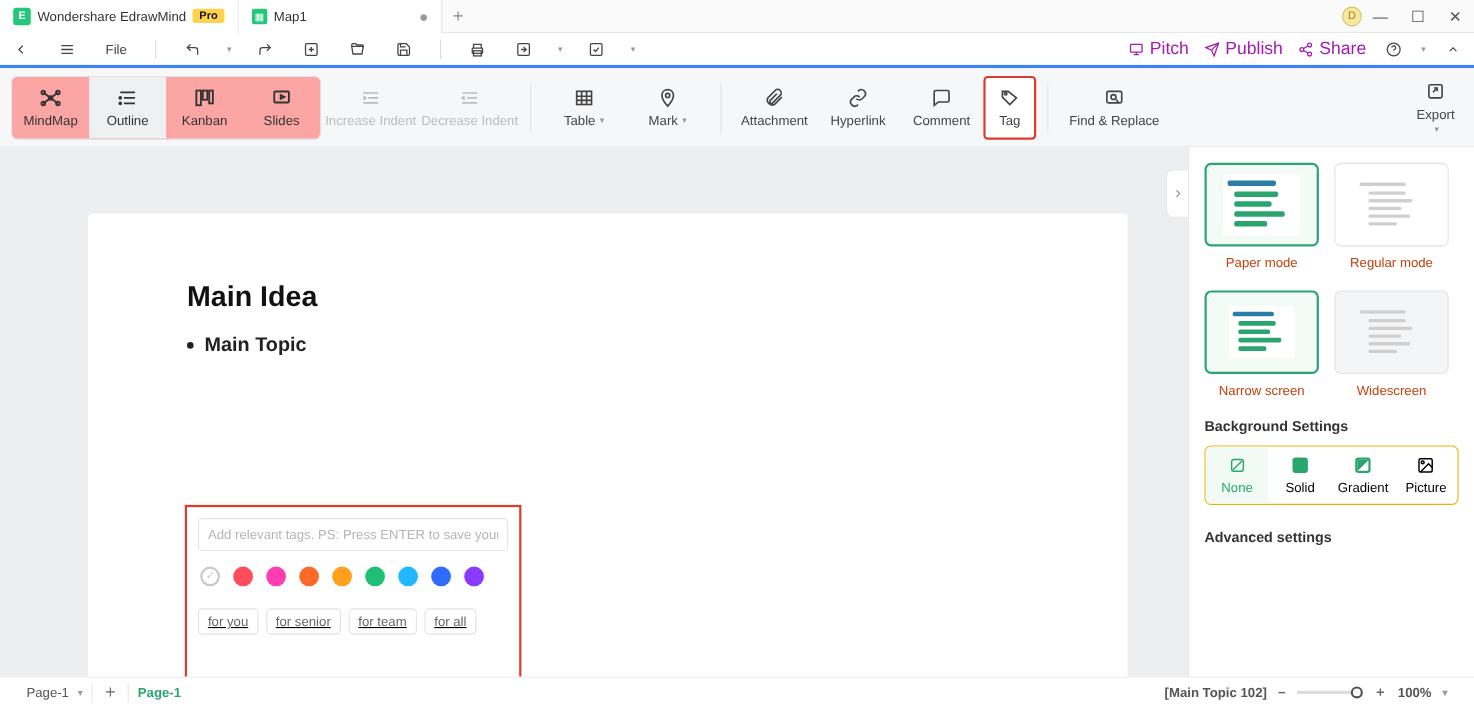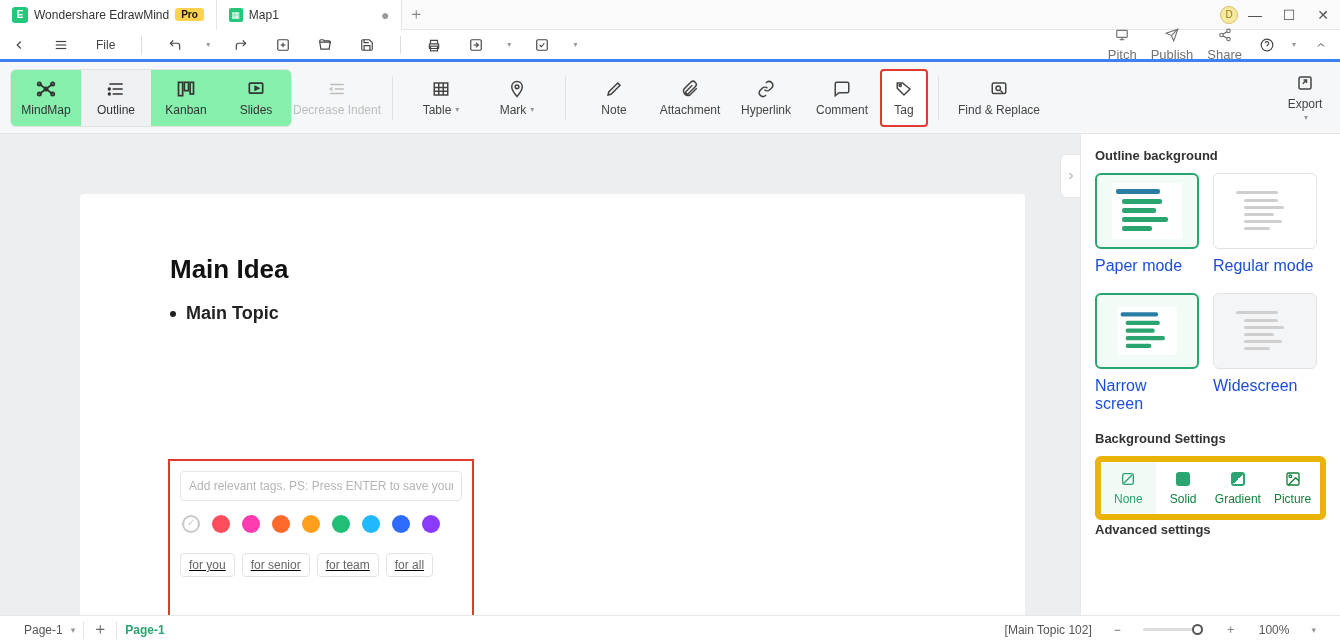--- a/index.html
+++ b/index.html
@@ -15,24 +15,24 @@
 .titlebar-ctrl { width: 34px; text-align: center; color: #555; font-size: 14px; cursor: pointer; }
 .avatar-small { width: 18px; height: 18px; border-radius: 50%; background: #f7e9a0; color:#a07d1a; font-size:10px; display:flex; align-items:center; justify-content:center; border:1px solid #d7c16a;}
 .logo-app { width:16px; height:16px; border-radius:3px; background:#22c77a; color:#fff; font-size:10px; display:flex;align-items:center;justify-content:center;font-weight:700;}
 .logo-doc { width:14px; height:14px; border-radius:2px; background:#22c77a; color:#fff; font-size:9px; display:flex;align-items:center;justify-content:center;}
 
 .menubar { height: 32px; display:flex; align-items:center; padding: 0 8px; gap:20px; border-bottom:3px solid #3b82f6; }
 .m-ic { width:22px; height:22px; display:flex; align-items:center; justify-content:center; color:#444; cursor:pointer; border-radius:3px; }
 .m-sep { width:1px; height:18px; background:#ddd; margin:0 2px; }
 .m-text { font-size:12px; color:#444; padding:0 4px; cursor:pointer; }
 .m-right { margin-left:auto; display:flex; align-items:center; gap:14px; }
-.m-btn { display:flex; align-items:center; gap:5px; font-size:13px; color:#737373; cursor:pointer;flex-direction:column; }
+.m-btn { display:flex; align-items:center; gap:5px; font-size:16px; color:#a21caf; cursor:pointer; }
 
 .ribbon { height: 72px; display:flex; align-items:center; padding:0 10px; background:#f6f7f8; border-bottom:1px solid #e5e5e5; }
-.view-group { display:flex; background:#86efac; border:1px solid #e3e3e3; border-radius:6px; overflow:hidden; height:58px; }
+.view-group { display:flex; background:#fca5a5; border:1px solid #e3e3e3; border-radius:6px; overflow:hidden; height:58px; }
 .view-item { width:70px; display:flex; flex-direction:column; align-items:center; justify-content:center; gap:4px; font-size:12px; color:#333; cursor:pointer; }
 .view-item.active { background:#eef0f1; }
 .rib-sep { width:1px; height:44px; background:#e1e1e1; margin:0 10px; }
 .rib-item { width:76px; display:flex; flex-direction:column; align-items:center; justify-content:center; gap:4px; font-size:12px; color:#444; cursor:pointer; height:58px; }
 .rib-item.disabled { color:#bdbdbd; }
 .rib-item.wide { width:100px; }
 .rib-item.selected { border:2px solid #e03a2e; border-radius:4px; background:#fff; }
 .rib-ic { height:20px; display:flex; align-items:center; justify-content:center; color:inherit; }
 .rib-caret { font-size:8px; color:#999; margin-left:2px;}
 .rib-label { display:flex; align-items:center; gap:2px;}
@@ -56,51 +56,51 @@
 .preset-row { display:flex; gap:7px; margin-top:10px;text-decoration:underline;}
 .preset { font-size:12px; color:#666; border:1px solid #e3e3e3; border-radius:4px; padding:4px 8px; cursor:pointer;}
 
 .collapse-handle { position:absolute; right:0; top:20px; width:20px; height:44px; background:#fff; border:1px solid #e5e5e5; border-right:none; border-radius:6px 0 0 6px; display:flex; align-items:center; justify-content:center; color:#888; cursor:pointer;}
 
 .sidepanel { width:260px; border-left:1px solid #e8e8e8; background:#fff; padding:14px 14px 0 14px; overflow:hidden;}
 .sp-title { font-size:13px; font-weight:600; color:#333; margin-bottom:10px;}
 .sp-row { display:flex; gap:14px; margin-bottom:8px;}
 .sp-card { width:104px; height:76px; border:1px solid #e3e3e3; border-radius:6px; display:flex; align-items:center; justify-content:center; cursor:pointer; background:#fff;}
 .sp-card.sel { border:2px solid #2aa56f; background:#f3fbf7;}
-.sp-cap { font-size:16px; color:#1d4ed8; width:104px;}
+.sp-cap { font-size:12px; color:#c2410c; text-align:center; width:104px;}
 .sp-caprow { display:flex; gap:14px; margin-bottom:18px;}
 .thumb-paper { width:70px; height:56px; background:linear-gradient(#fff,#fff); position:relative;}
 .bar { position:absolute; height:5px; background:#2aa56f; border-radius:2px;}
 .bar.g1{left:4px; top:6px; width:44px; background:#2a7ea5;}
 .bar.g2{left:10px; top:16px; width:40px;}
 .bar.g3{left:10px; top:25px; width:34px;}
 .bar.g4{left:10px; top:34px; width:46px;}
 .bar.g5{left:10px; top:43px; width:30px;}
 .thumb-reg { width:70px; height:56px; position:relative;}
 .ln{position:absolute; height:3px; background:#cfcfcf; border-radius:2px;}
 .ln.l1{left:6px; top:8px; width:42px;}
 .ln.l2{left:14px; top:16px; width:34px;}
 .ln.l3{left:14px; top:23px; width:40px;}
 .ln.l4{left:14px; top:30px; width:30px;}
 .ln.l5{left:14px; top:37px; width:38px;}
 .ln.l6{left:14px; top:44px; width:26px;}
 
-.bg-settings-row { display:flex; border:6px solid #eab308; border-radius:6px; overflow:hidden; margin-bottom:2px;}
-.bg-opt { flex:1; display:flex; flex-direction:column; align-items:center; justify-content:center; gap:4px; padding:8px 0; font-size:12px; color:#15803d; cursor:pointer;}
+.bg-settings-row { display:flex; border:1px solid #eab308; border-radius:6px; overflow:hidden; margin-bottom:22px;}
+.bg-opt { flex:1; display:flex; flex-direction:column; align-items:center; justify-content:center; gap:4px; padding:8px 0; font-size:12px; color:#000000; cursor:pointer;}
 .bg-opt.sel { background:#f1faf5; color:#2aa56f;}
 .bg-ic { width:18px; height:18px; display:flex; align-items:center; justify-content:center;}
 .sq { width:14px; height:14px; border:2px solid #2aa56f; border-radius:3px;}
 .sq.fill { background:#2aa56f;}
 .sq.grad { background:linear-gradient(135deg,#2aa56f 0%, #2aa56f 50%, #fff 50%, #fff 100%);}
 
 .statusbar { height:28px; display:flex; align-items:center; border-top:1px solid #e8e8e8; font-size:12px; color:#555; padding:0 24px; gap:10px;}
 .sb-left { display:flex; align-items:center; gap:8px;}
 .sb-tab { color:#2aa56f; font-weight:600; }
 .sb-sep { width:1px; height:18px; background:#e5e5e5;}
-.sb-right { margin-left:auto; display:flex; align-items:center; gap:22px;}
+.sb-right { margin-left:auto; display:flex; align-items:center; gap:10px;font-weight:bold;}
 .zoom-track { width:60px; height:3px; background:#ddd; position:relative; border-radius:2px;}
 .zoom-knob { position:absolute; right:0; top:-4px; width:11px; height:11px; background:#fff; border:2px solid #555; border-radius:50%;}
 .sb-ic { cursor:pointer; color:#666;}
 svg { display:block; }
 </style>
 </head>
 <body>
 
 <div class="titlebar">
   <div class="tab home">
@@ -286,20 +286,31 @@
       <span>Slides</span>
     </div>
   </div>
 
   <div class="rib-item disabled" style="width:90px">
     <div class="rib-ic">
         <svg width="18" height="18" viewBox="0 0 24 24" fill="none" stroke="currentColor" stroke-width="2">
           <line x1="3" y1="6" x2="21" y2="6"></line>
           <line x1="9" y1="12" x2="21" y2="12"></line>
           <line x1="3" y1="18" x2="21" y2="18"></line>
+          <polyline points="3 10 6 12 3 14"></polyline>
+        </svg>
+      </div>
+    <span>Increase Indent</span>
+  </div>
+  <div class="rib-item disabled" style="width:90px">
+    <div class="rib-ic">
+        <svg width="18" height="18" viewBox="0 0 24 24" fill="none" stroke="currentColor" stroke-width="2">
+          <line x1="3" y1="6" x2="21" y2="6"></line>
+          <line x1="9" y1="12" x2="21" y2="12"></line>
+          <line x1="3" y1="18" x2="21" y2="18"></line>
           <polyline points="6 10 3 12 6 14"></polyline>
         </svg>
       </div>
     <span>Decrease Indent</span>
   </div>
   <div class="rib-sep"></div>
   <div class="rib-item">
     <div class="rib-ic">
         <svg width="18" height="18" viewBox="0 0 24 24" fill="none" stroke="currentColor" stroke-width="2">
           <rect x="3" y="4" width="18" height="16"></rect>
@@ -320,28 +331,20 @@
           <path d="M12 2C8 2 5 5 5 9c0 5 7 13 7 13s7-8 7-13c0-4-3-7-7-7z"></path>
           <circle cx="12" cy="9" r="2.5"></circle>
         </svg>
       </div>
     <span class="rib-label">
         <span>Mark</span>
         <span class="rib-caret">▾</span>
       </span>
   </div>
   <div class="rib-sep"></div>
-  <div class="rib-item">
-    <div class="rib-ic">
-        <svg width="18" height="18" viewBox="0 0 24 24" fill="none" stroke="currentColor" stroke-width="2">
-          <path d="M4 20l4-1L20 7l-3-3L5 16z"></path>
-        </svg>
-      </div>
-    <span>Note</span>
-  </div>
   <div class="rib-item">
     <div class="rib-ic">
         <svg width="18" height="18" viewBox="0 0 24 24" fill="none" stroke="currentColor" stroke-width="2">
           <path d="M21 11l-9 9a6 6 0 0 1-8-8l9-9a4 4 0 0 1 6 6l-9 9a2 2 0 0 1-3-3l8-8"></path>
         </svg>
       </div>
     <span>Attachment</span>
   </div>
   <div class="rib-item">
     <div class="rib-ic">
@@ -430,21 +433,20 @@
     </div>
 
     <div class="collapse-handle">
       <svg width="12" height="12" viewBox="0 0 24 24" fill="none" stroke="currentColor" stroke-width="2">
           <polyline points="9 18 15 12 9 6"></polyline>
         </svg>
     </div>
   </div>
 
   <div class="sidepanel">
-    <div class="sp-title">Outline background</div>
     <div class="sp-row">
       <div class="sp-card sel">
           <div class="thumb-paper">
             <div class="bar g1"></div>
             <div class="bar g2"></div>
             <div class="bar g3"></div>
             <div class="bar g4"></div>
             <div class="bar g5"></div>
           </div>
         </div>

